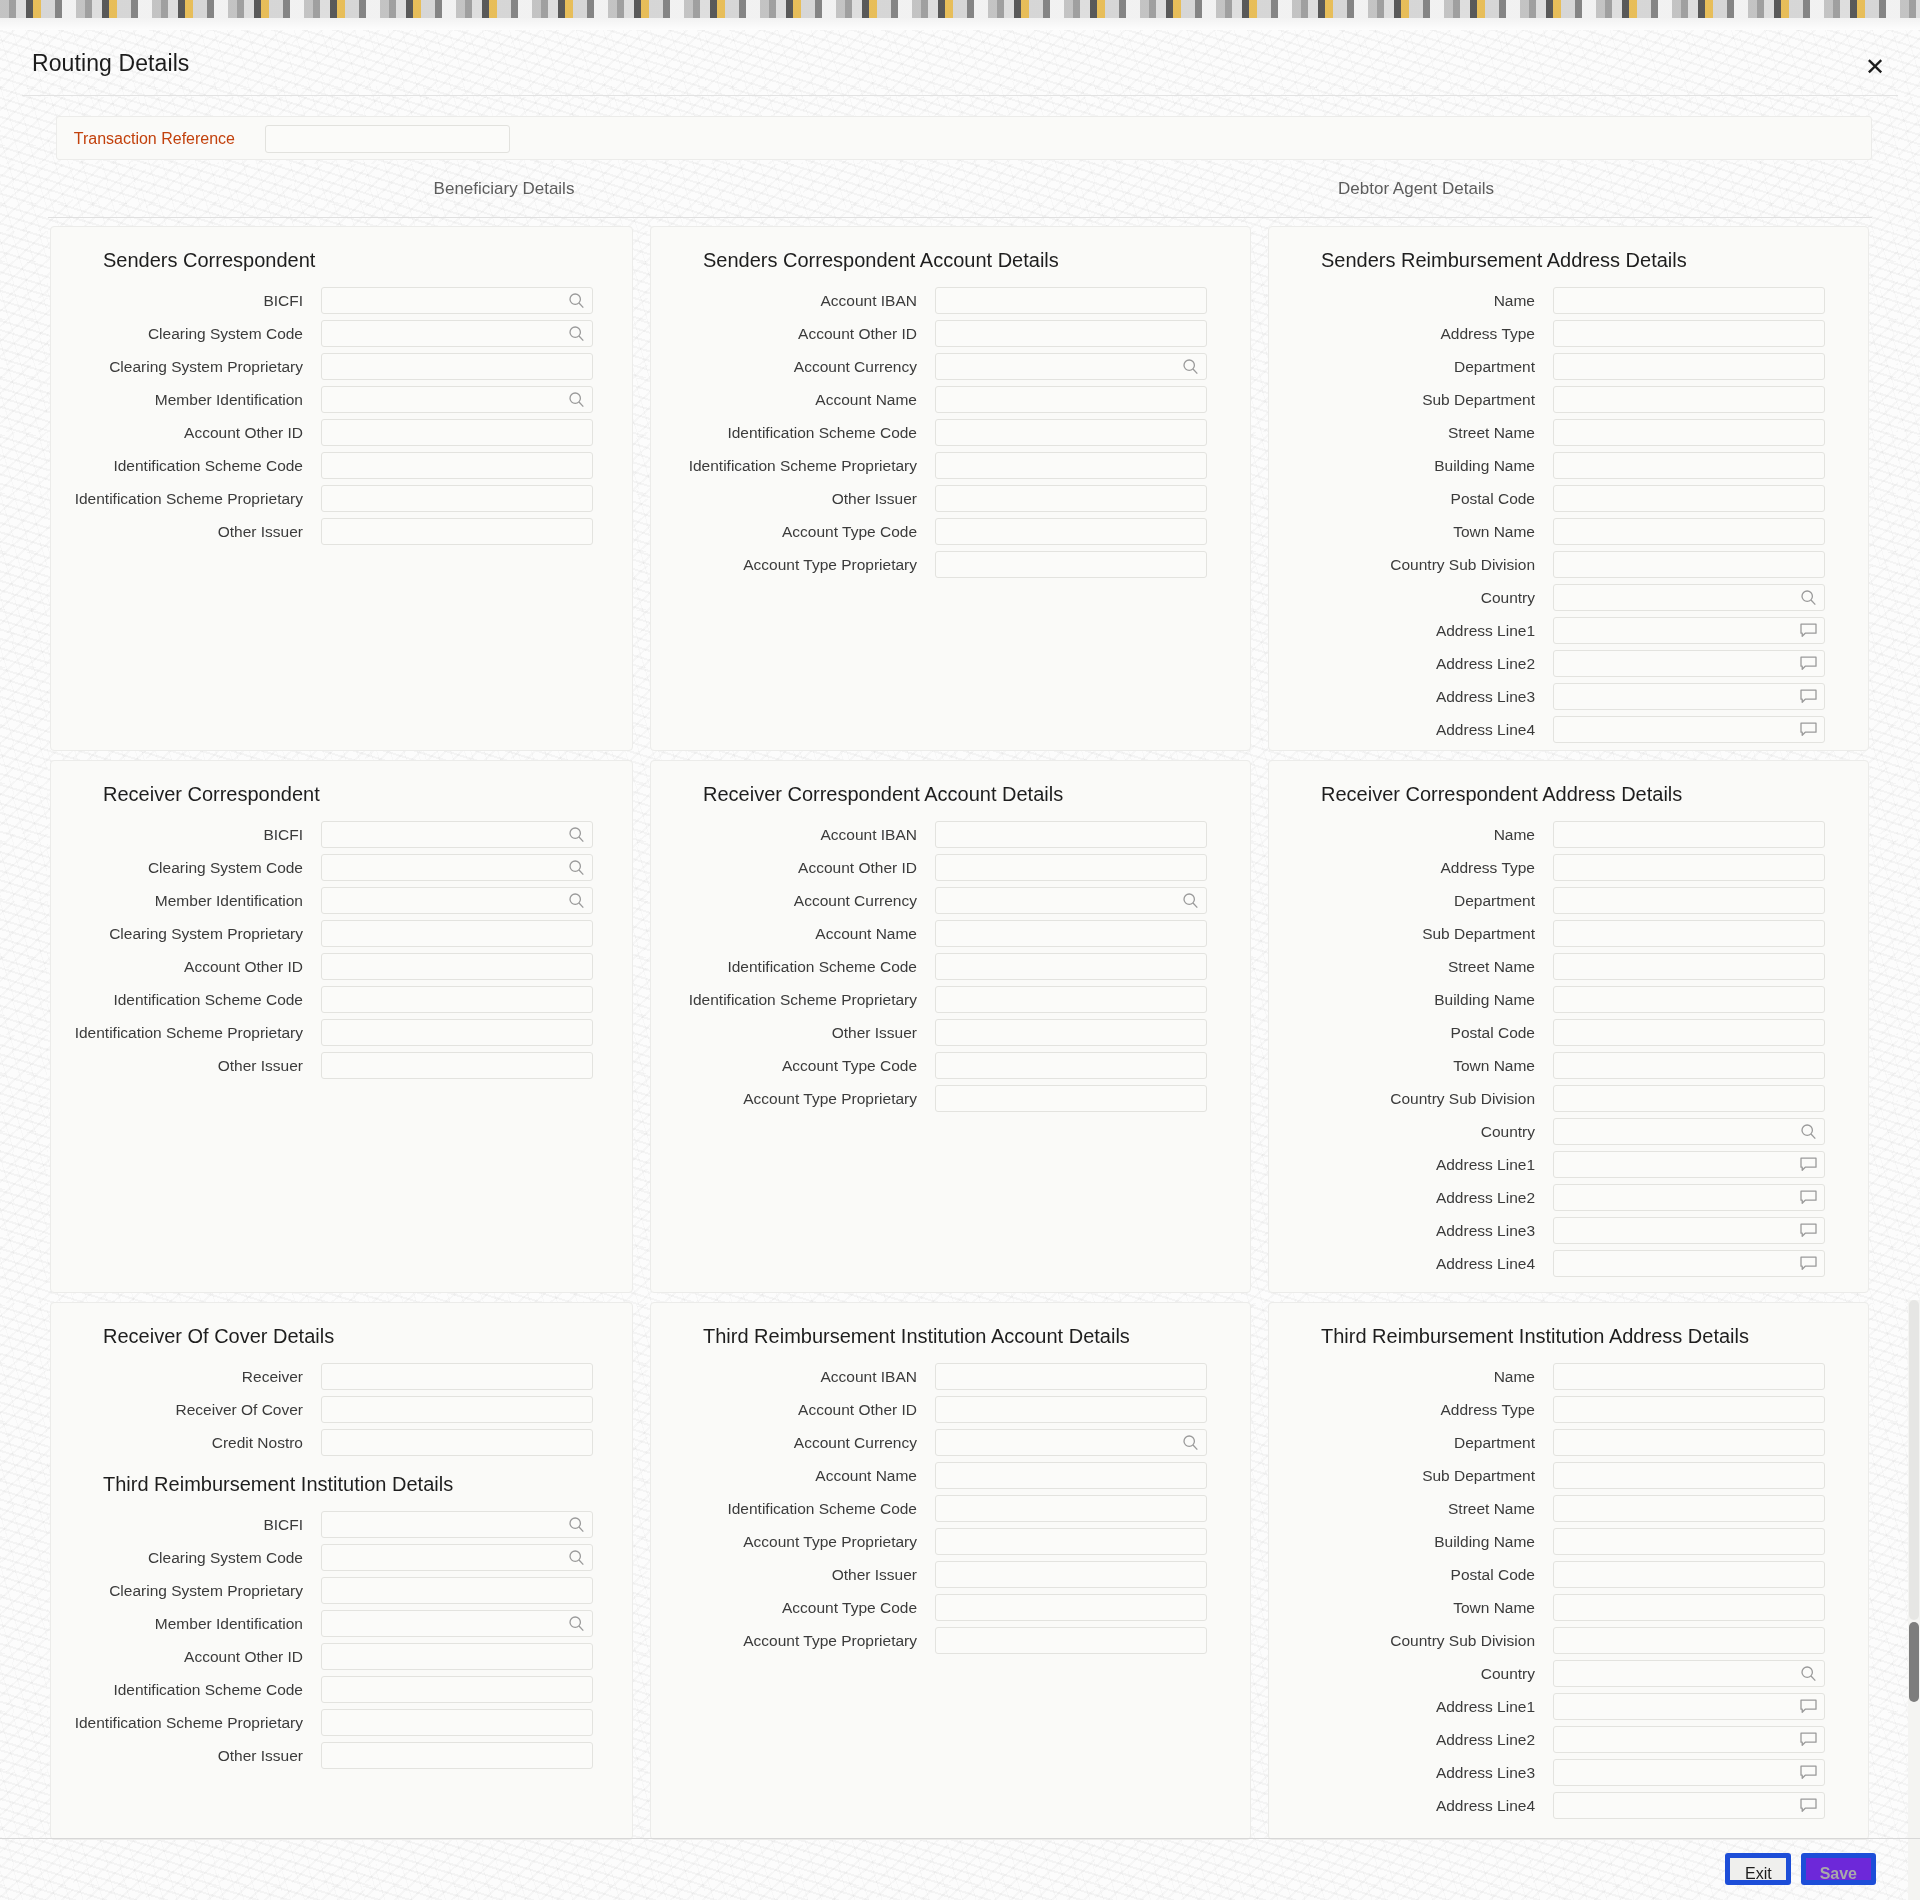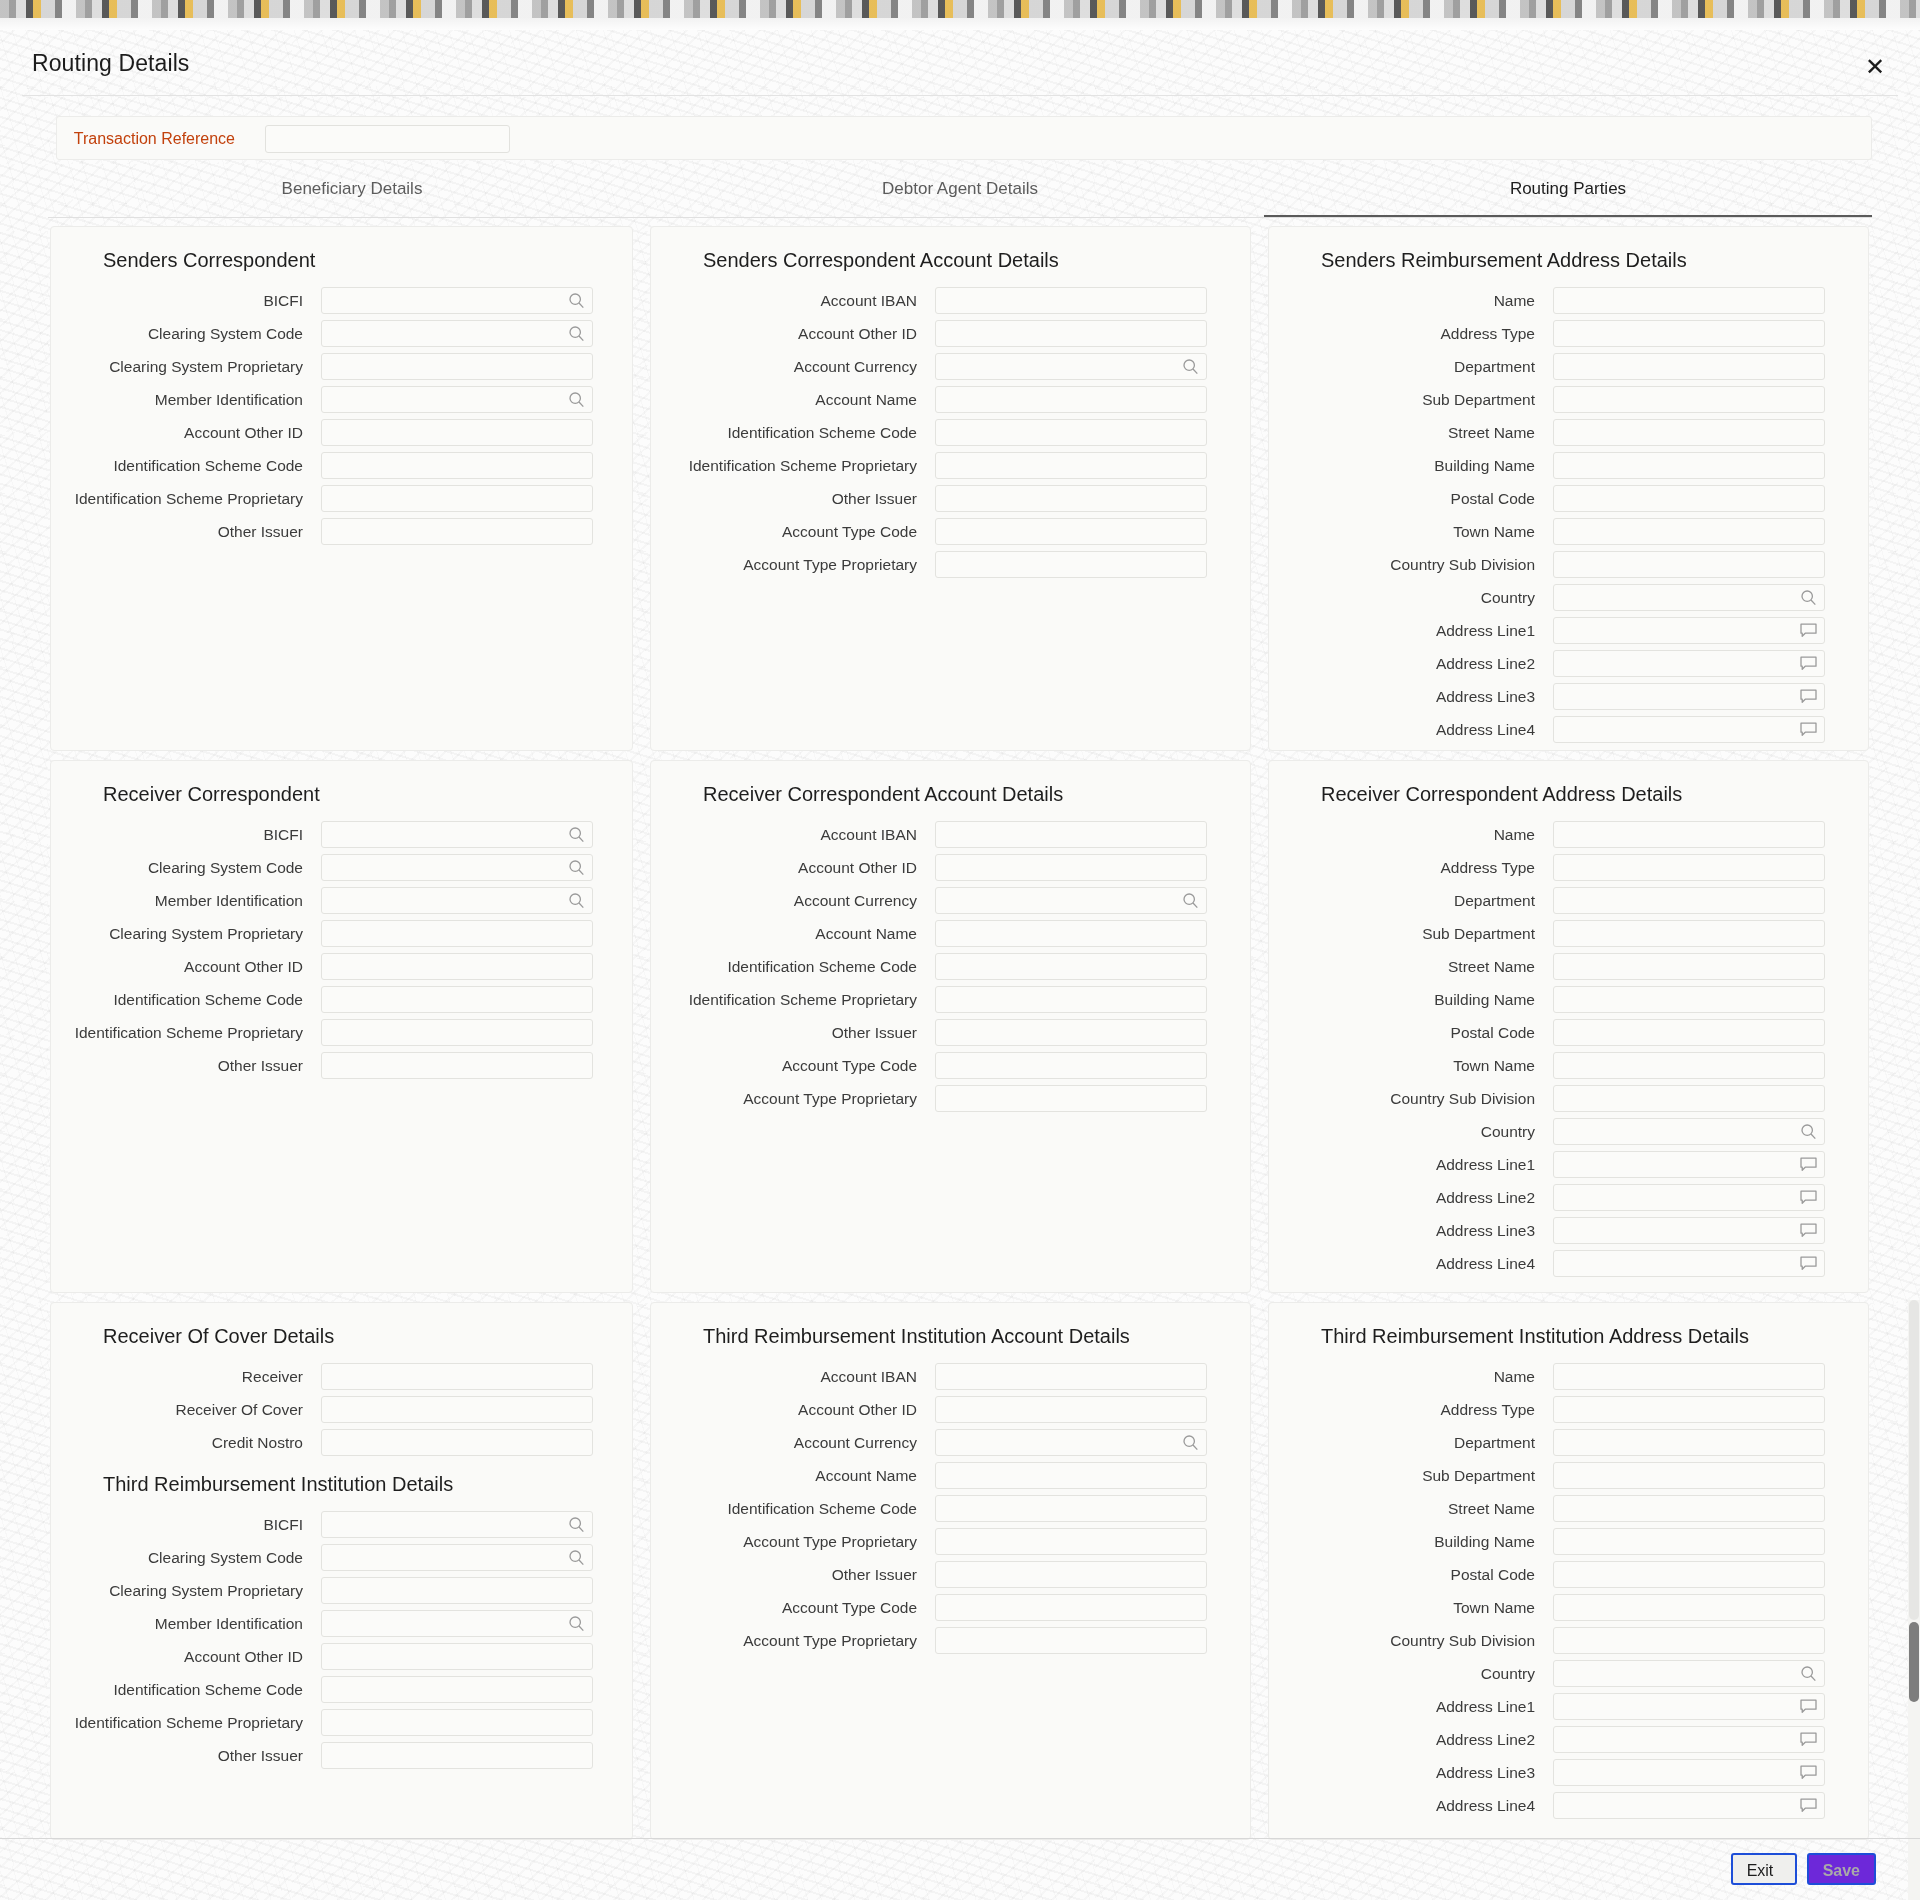--- a/index.html
+++ b/index.html
@@ -159,23 +159,23 @@
   
   .footer {
     position: absolute; left: 0; right: 0; bottom: 0; height: 62px;
     border-top: 1px solid #d7d7d7;
   }
   .footer .btns {
     position:absolute; right: 44px; top: 14px;
     display: flex; gap: 10px;
   }
   .btn {
-    min-width: 66px; height: 32px; line-height: 32px; text-align: left;
+    min-width: 66px; height: 32px; line-height: 32px; text-align: right;
     font-size: 16px; border-radius: 3px; padding: 0 14px; cursor: pointer;
-    background: #efefed; color: #1c1c1c; border: 2px solid #1d4ed8;
+    background: #efefed; color: #1c1c1c; border: 5px solid #1d4ed8;
   }
   .btn.disabled { color: #a9a9a9; background: #6d28d9; cursor: default; font-weight: bold; }
 
   
   .scrollbar {
     position: absolute; right: 0; top: 1270px; width: 12px; height: 600px;
     background: #f4f4f2;
   }
   .scrollbar .thumb {
     position:absolute; left: 1px; top: 0; width: 10px; height: 320px;
@@ -202,21 +202,20 @@
   </div>
 
   <div class="txnbar">
     <div class="lbl">Transaction Reference</div>
     <div class="fld"></div>
   </div>
 
   <div class="tabs">
     <div class="tab">Beneficiary Details</div>
     <div class="tab">Debtor Agent Details</div>
-    <div class="tab active">Routing Parties</div>
   </div>
 
   <div class="grid">
 
     <div class="panel panel-r1 col-left">
       <div class="panel-title">Senders Correspondent</div>
       <div>
           <div class="row">
             <div class="lbl">BICFI</div>
             <div class="inp">

